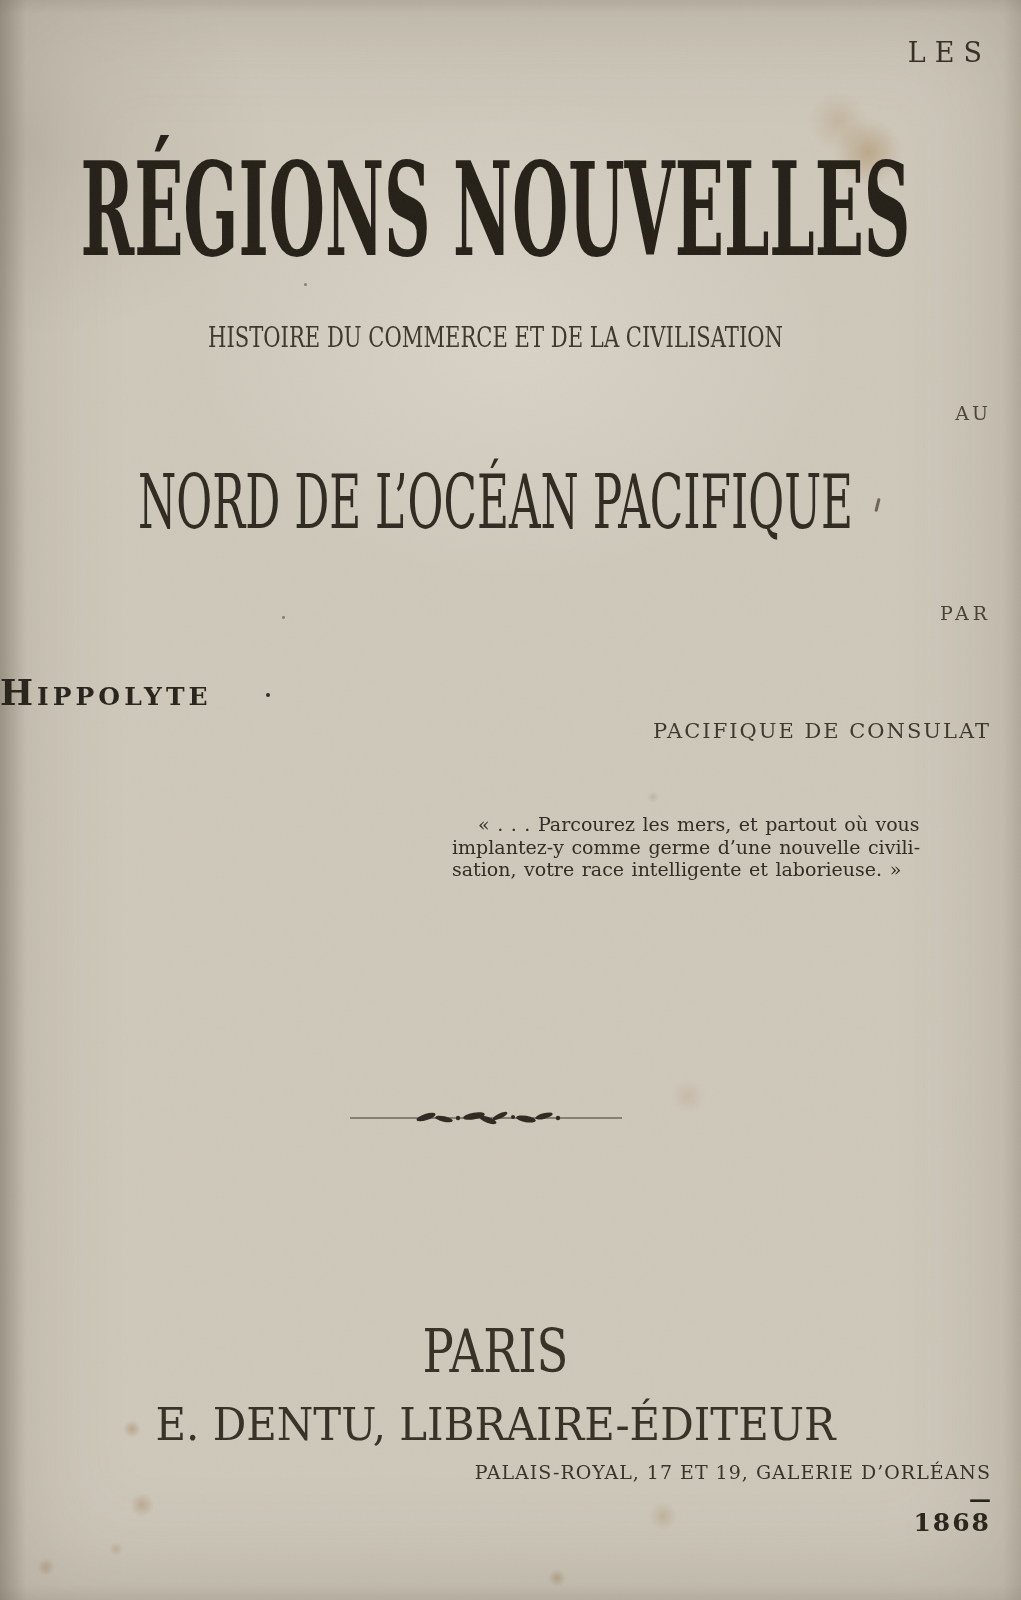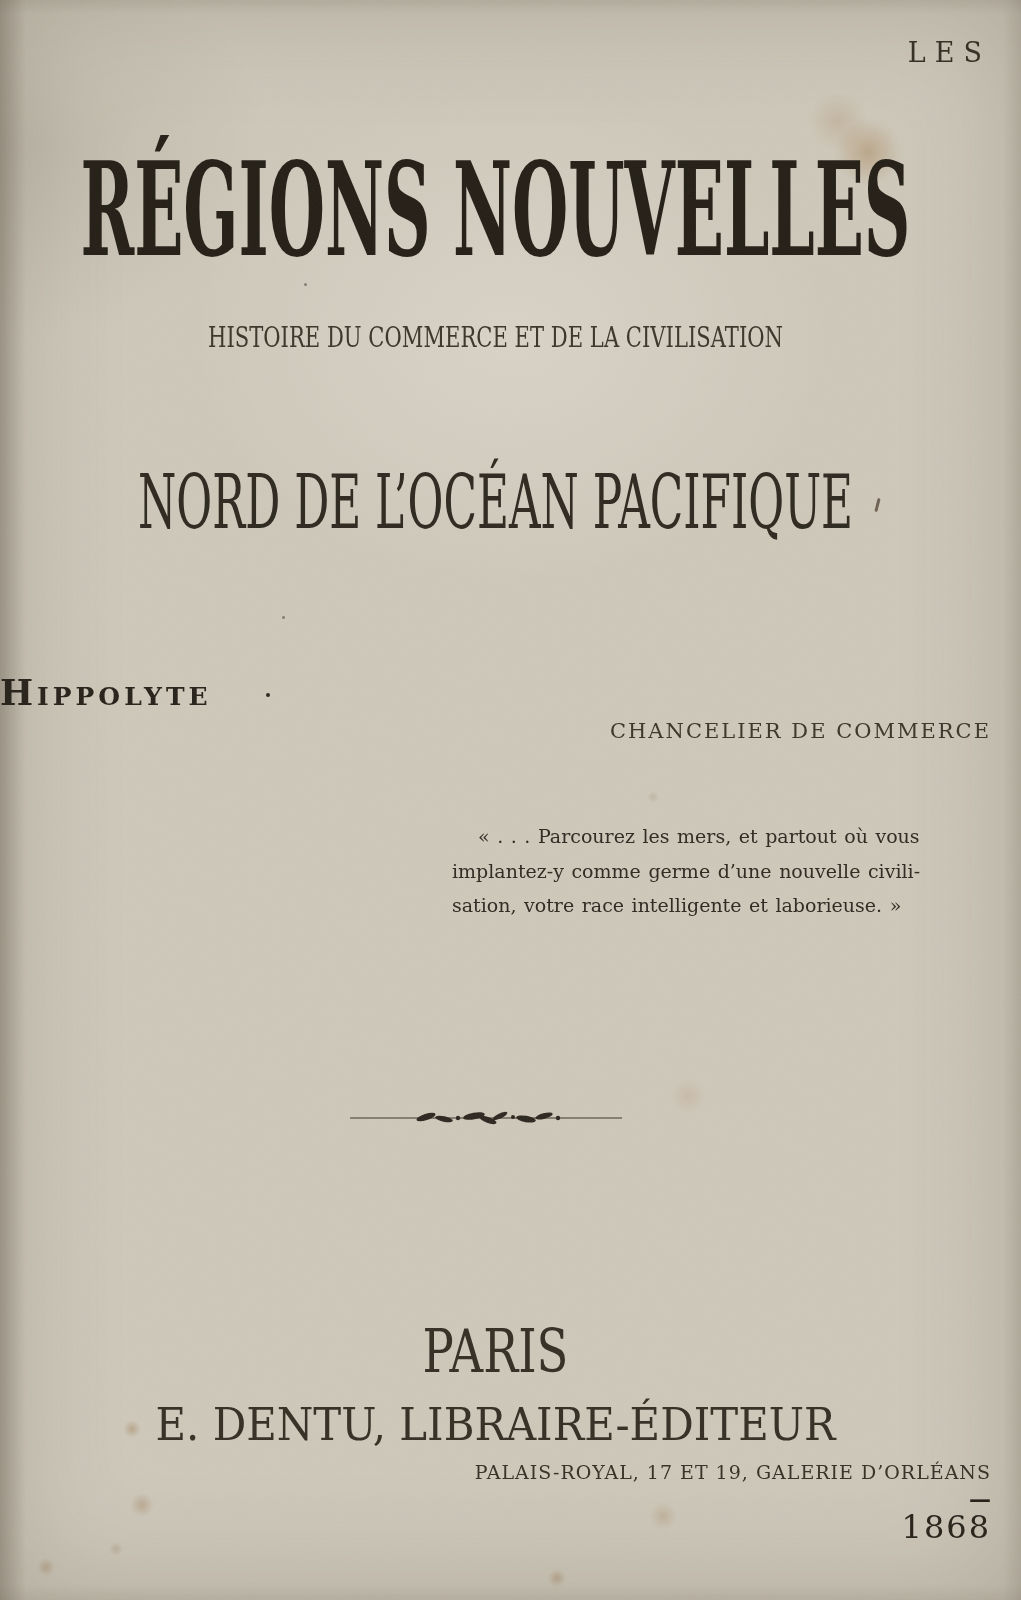--- a/index.html
+++ b/index.html
@@ -43,28 +43,28 @@
   .t-dentu   {font-size:45px;fill:#342e24;}
   .connector {top:402px; font-size:19px; letter-spacing:3px; color:#4a4336;}
   .byline    {top:602px; font-size:19px; letter-spacing:4px; color:#45three;}
   .byline    {color:#453f33;}
   .author-row{top:672px; height:46px; display:flex; align-items:baseline; gap:20px; position:absolute; left:0; right:0; white-space:nowrap;}
   .author-first{font-variant:small-caps; font-weight:bold; font-size:35px; letter-spacing:4px; color:#26211a;}
   .author-last {font-weight:bold; font-size:38px; letter-spacing:8px; color:#26211a;}
   .author-title{top:719px; font-size:21px; letter-spacing:2px; color:#3b352a;}
 
   .quote{position:absolute; left:452px; top:813px; width:456px; font-size:19px; line-height:22.6px; color:#2e2921;}
-  .quote .q-line{white-space:nowrap; word-spacing:1.5px;margin-top:12px;}
+  .quote .q-line{white-space:nowrap; word-spacing:1.5px;}
   .quote .q-line.first{text-indent:26px;}
   .attribution{margin-top:4px; text-align:right; white-space:nowrap; font-size:19px;}
   .attr-name{font-variant:small-caps; letter-spacing:1px;}
 
   .address {top:1461px; font-size:19px; letter-spacing:1px; color:#352f25;}
   .divider {top:1486px; font-size:22px; font-weight:bold; color:#231e16;}
-  .year    {top:1508px; font-size:32px; font-weight:normal; letter-spacing:2px; color:#27221a;}
+  .year    {top:1508px; font-size:25px; font-weight:bold; letter-spacing:2px; color:#27221a;}
   .rights  {top:1562px; font-size:20px; font-weight:bold; letter-spacing:0.5px; color:#2e2921;}
 
   .speck{position:absolute; border-radius:50%;}
   .grain{position:absolute;inset:0;pointer-events:none;}
 </style>
 </head>
 <body>
 
 <div class="page">
   <div class="content">
@@ -72,31 +72,33 @@
     <div class="line series">LES</div>
 
     <svg class="abs-svg" style="top:140px" width="991" height="130">
       <text class="t-title" x="495.5" y="115" text-anchor="middle" textLength="830" lengthAdjust="spacingAndGlyphs">RÉGIONS NOUVELLES</text>
     </svg>
 
     <svg class="abs-svg" style="top:318px" width="991" height="40">
       <text class="t-sub" x="495.5" y="29" text-anchor="middle" textLength="575" lengthAdjust="spacingAndGlyphs">HISTOIRE DU COMMERCE ET DE LA CIVILISATION</text>
     </svg>
 
+    <div class="line connector">AU</div>
 
     <svg class="abs-svg" style="top:448px" width="991" height="100">
       <text class="t-nord" x="495.5" y="80" text-anchor="middle" textLength="715" lengthAdjust="spacingAndGlyphs">NORD DE L’OCÉAN PACIFIQUE</text>
     </svg>
 
+    <div class="line byline">PAR</div>
 
     <div class="author-row">
       <span class="author-first">Hippolyte</span>
     </div>
 
-    <div class="line author-title">CHANCELIER DE COMMERCE</div>
+    <div class="line author-title">PACIFIQUE DE CONSULAT</div>
 
     <svg class="abs-svg" style="top:1310px" width="991" height="75">
       <text class="t-paris" x="495.5" y="62" text-anchor="middle" textLength="146" lengthAdjust="spacingAndGlyphs">PARIS</text>
     </svg>
 
     <svg class="abs-svg" style="top:1390px" width="991" height="62">
       <text class="t-dentu" x="495.5" y="50" text-anchor="middle" textLength="680" lengthAdjust="spacingAndGlyphs">E. DENTU, LIBRAIRE-ÉDITEUR</text>
     </svg>
 
     <div class="line address">PALAIS-ROYAL, 17 ET 19, GALERIE D’ORLÉANS</div>

